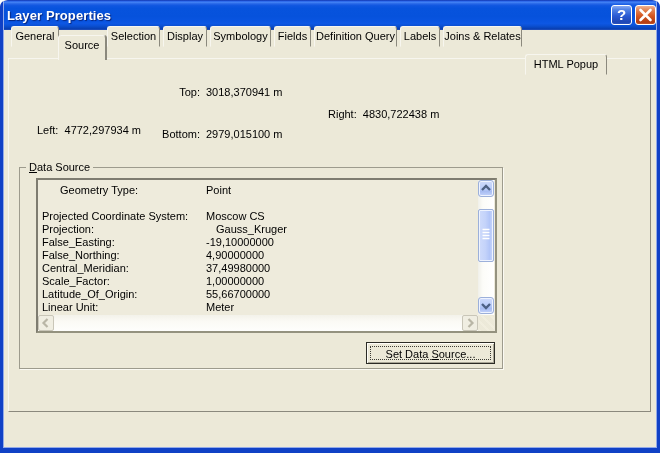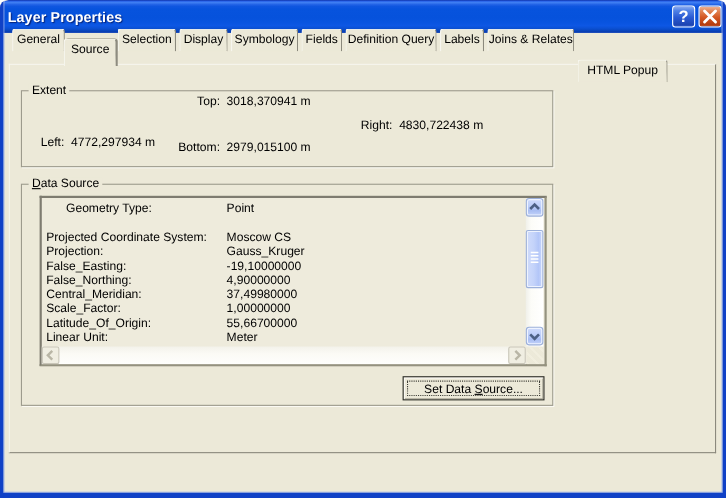--- a/index.html
+++ b/index.html
@@ -82,41 +82,38 @@
   <div class="tab active" style="left:58px; width:48px;">Source</div>
   <div class="tab" style="left:107px; width:53px;">Selection</div>
   <div class="tab" style="left:163px; width:44px;">Display</div>
   <div class="tab" style="left:210px; width:61px;">Symbology</div>
   <div class="tab" style="left:274px; width:37px;">Fields</div>
   <div class="tab" style="left:314px; width:83px;">Definition Query</div>
   <div class="tab" style="left:400px; width:40px;">Labels</div>
   <div class="tab" style="left:443px; width:79px;">Joins &amp; Relates</div>
   <div class="tab" style="left:525px; width:82px;margin-top:28px;">HTML Popup</div>
 
-  <div class="group" style="left:19px; top:82px; width:484px; height:70px;">
-    <div class="glabel" style="left:6px;">Extent</div>
-  </div>
   <div class="t r" style="left:140px; top:86px; width:60px;">Top:</div>
   <div class="t" style="left:206px; top:86px;">3018,370941 m</div>
   <div class="t" style="left:37px; top:108px;margin-top:16px;">Left:&nbsp; 4772,297934 m</div>
   <div class="t" style="left:312px; top:108px;margin-left:16px;">Right:&nbsp; 4830,722438 m</div>
   <div class="t r" style="left:140px; top:128px; width:60px;">Bottom:</div>
   <div class="t" style="left:206px; top:128px;">2979,015100 m</div>
 
   <div class="group" style="left:19px; top:167px; width:484px; height:202px;">
     <div class="glabel" style="left:6px;"><u>D</u>ata Source</div>
   </div>
   <div class="listbox"></div>
 
   <div class="t" style="left:60px; top:184px;">Geometry Type:</div>
   <div class="t" style="left:206px; top:184px;">Point</div>
   <div class="t" style="left:42px; top:210px;">Projected Coordinate System:</div>
   <div class="t" style="left:206px; top:210px;">Moscow CS</div>
   <div class="t" style="left:42px; top:223px;">Projection:</div>
-  <div class="t" style="left:206px; top:223px;">Gauss_Kruger</div>
+  <div class="t" style="left:216px; top:223px;">Gauss_Kruger</div>
   <div class="t" style="left:42px; top:236px;">False_Easting:</div>
   <div class="t" style="left:206px; top:236px;">-19,10000000</div>
   <div class="t" style="left:42px; top:249px;">False_Northing:</div>
   <div class="t" style="left:206px; top:249px;">4,90000000</div>
   <div class="t" style="left:42px; top:262px;">Central_Meridian:</div>
   <div class="t" style="left:206px; top:262px;">37,49980000</div>
   <div class="t" style="left:42px; top:275px;">Scale_Factor:</div>
   <div class="t" style="left:206px; top:275px;">1,00000000</div>
   <div class="t" style="left:42px; top:288px;">Latitude_Of_Origin:</div>
   <div class="t" style="left:206px; top:288px;">55,66700000</div>

